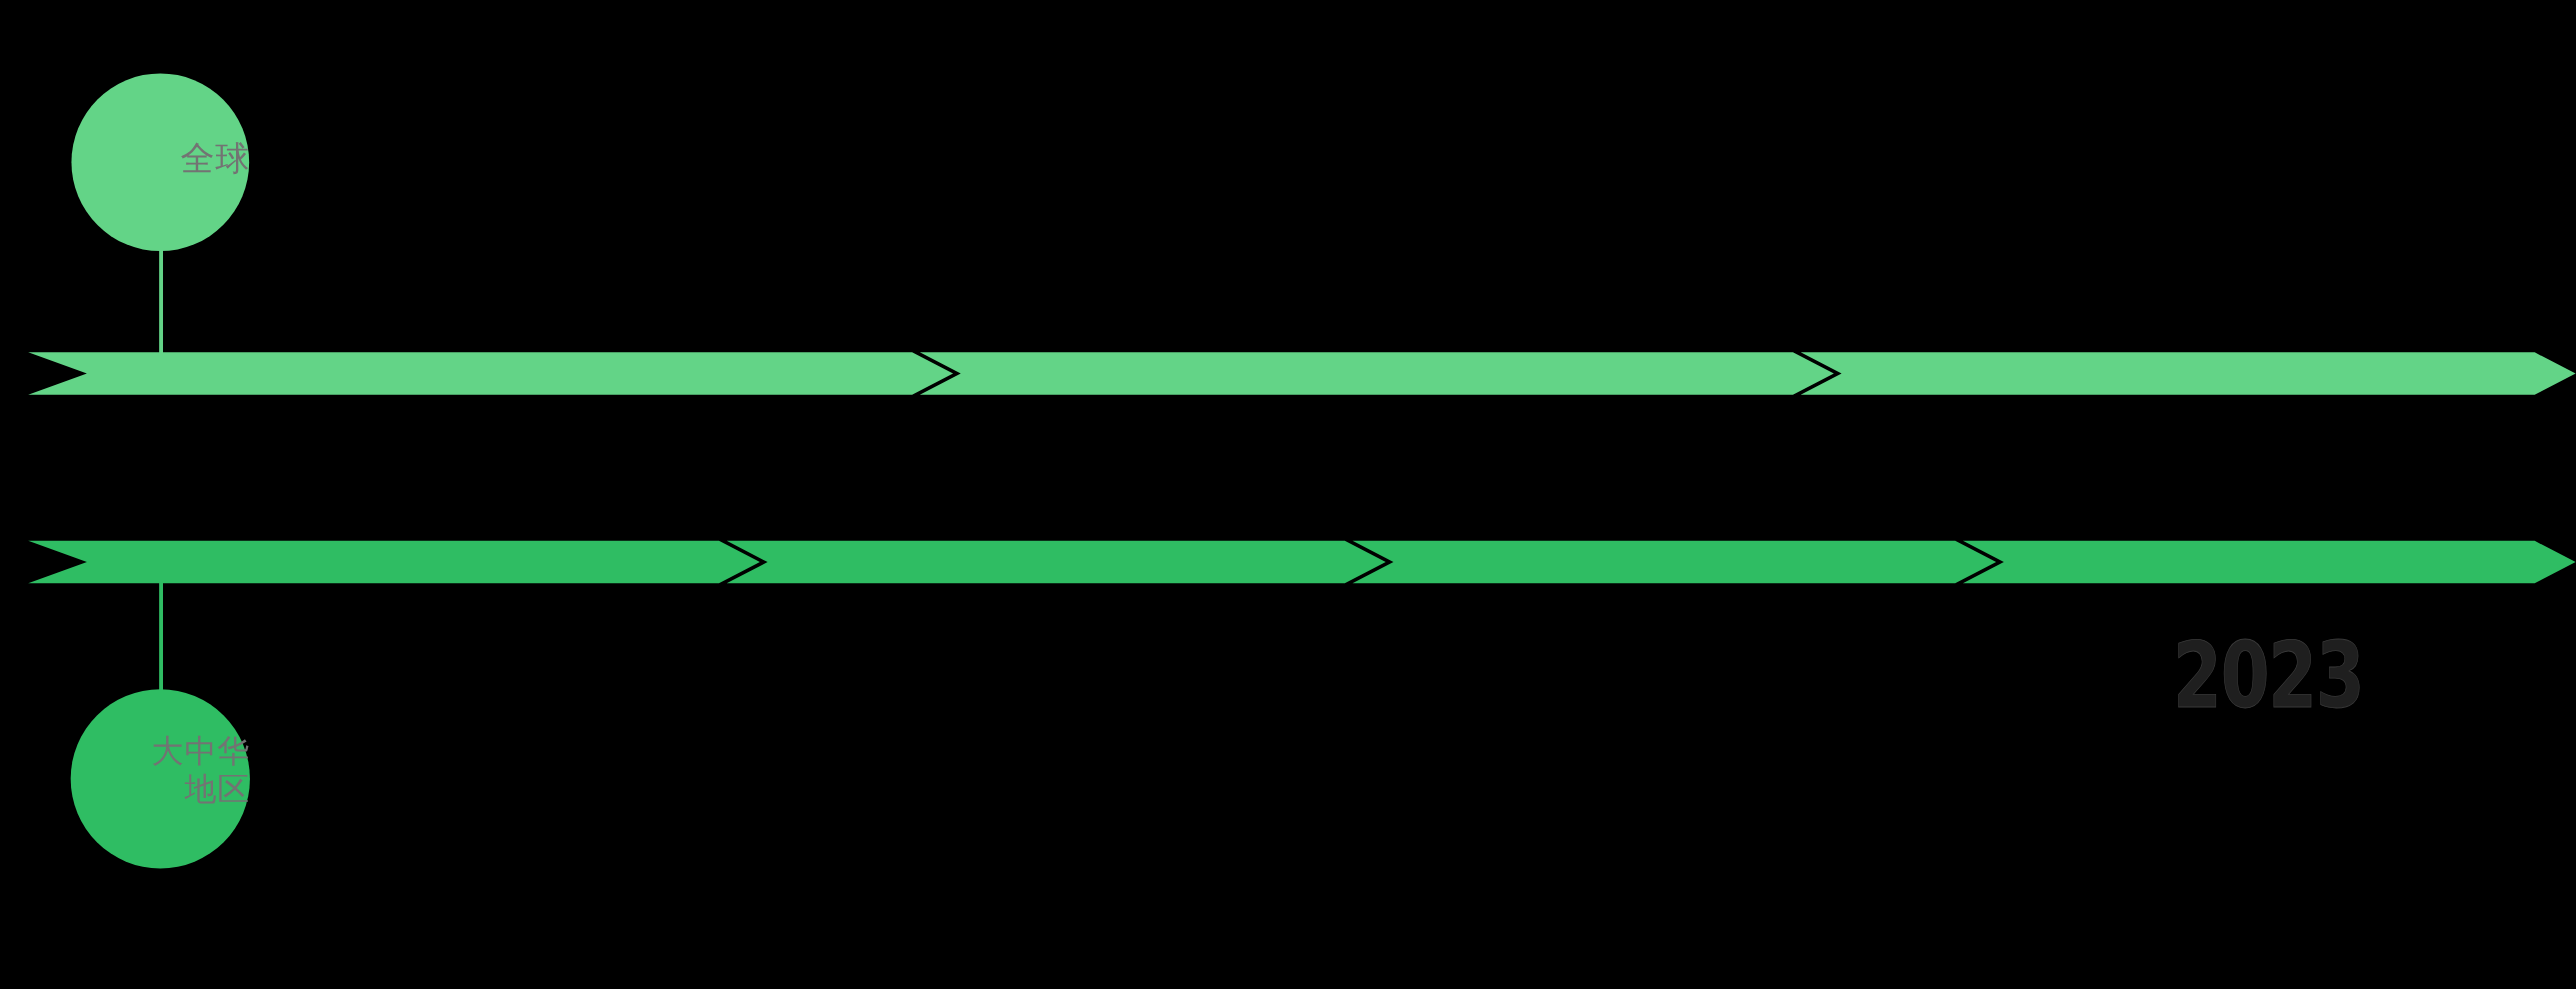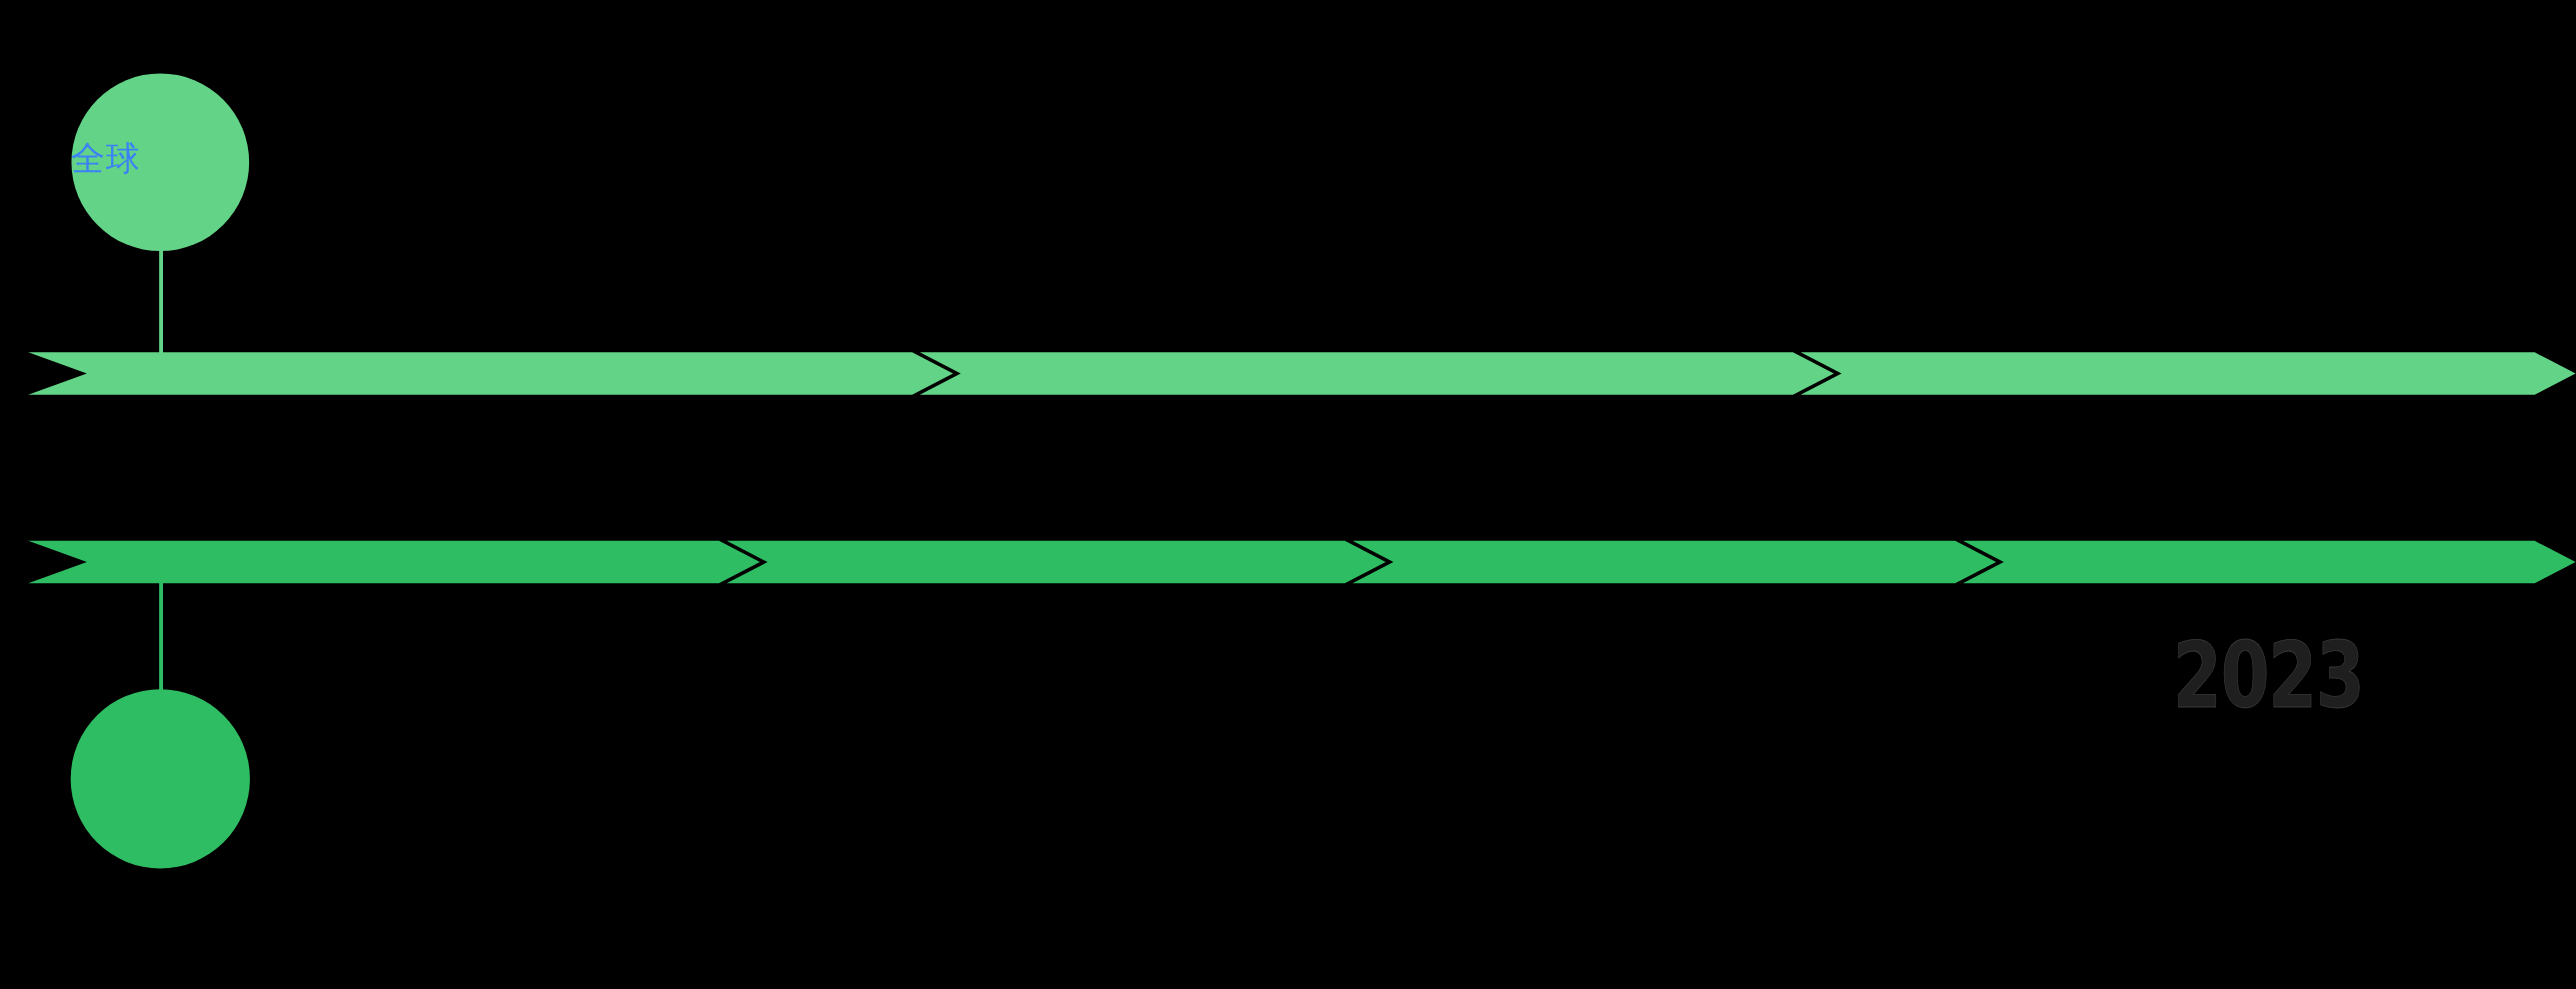--- a/index.html
+++ b/index.html
@@ -30,22 +30,22 @@
     left: 0;
     top: 0;
     width: 2576px;
     height: 989px;
     display: block;
   }
 
   
   .node-label {
     position: absolute;
-    text-align: left;
-    color: #3b82f6;
+    text-align: right;
+    color: #737373;
     font-family: "Liberation Sans", "DejaVu Sans", sans-serif;
     font-weight: 400;
     letter-spacing: 0.8px;
     line-height: 1.18;
     pointer-events: none;
     white-space: pre-line;
   }
   .node-label.global {
     left: 71px;
     top: 138px;
@@ -107,17 +107,19 @@
       <path fill="#2fbd63" d="M 1750,700 L 2530,700 L 2583,727.5 L 2530,755 L 1750,755 L 1803,727.5 Z"></path>
 
       <path fill="#2fbd63" d="M 2540,700 L 3280,700 L 3333,727.5 L 3280,755 L 2540,755 L 2593,727.5 Z"></path>
 
       <circle cx="207" cy="1008" r="116" fill="#2fbd63"></circle>
     </g>
   </svg>
 
   <div class="node-label global">全球</div>
 
+  <div class="node-label greater-china">大中华
+地区</div>
 
   <div class="year-watermark">2023</div>
 
 </div>
 
 
 </body></html>

